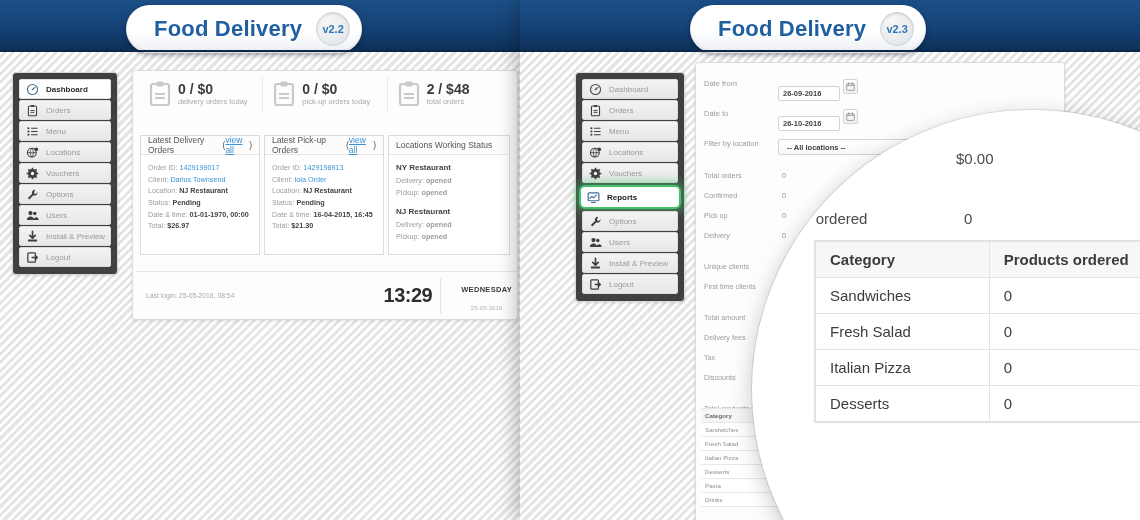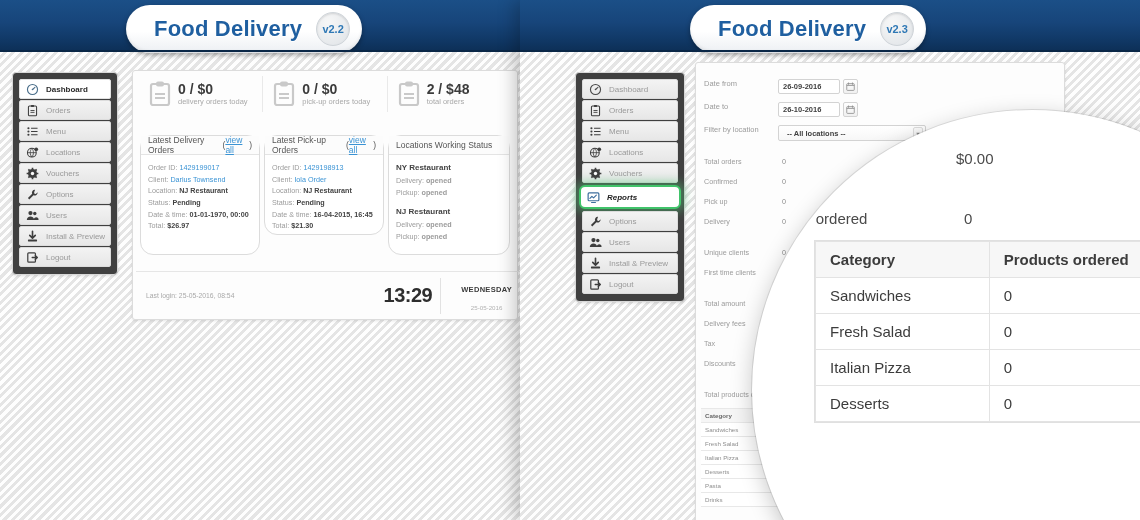--- a/index.html
+++ b/index.html
@@ -63,21 +63,21 @@
     font-size: 8px; color: #9a9a9a; white-space: nowrap;
   }
   .nav-item.active {
     background: #ffffff; border-color: #e2e2e2;
     color: #2b2b2b; font-weight: bold;
   }
   .nav-item.highlight {
     background: #ffffff; color: #222; font-weight: bold;
     border: 2px solid #41c36a; border-radius: 6px;
     box-shadow: 0 0 9px 4px rgba(80,200,120,.45);
-    height: 24px; margin: 2px -3px; font-style: italic;
+    height: 24px; margin: 2px -3px;
   }
   .nav-ico { width: 13px; height: 13px; flex: 0 0 13px; color: #4a4a4a; }
   .nav-ico svg { display: block; width: 13px; height: 13px; }
 
   
   .content-card {
     position: absolute; background: #fdfdfd;
     border: 1px solid #dcdcdc; border-radius: 3px;
     box-shadow: 0 1px 3px rgba(0,0,0,.10);
   }
@@ -85,21 +85,21 @@
   .stat-cell {
     flex: 1; display: flex; align-items: center; gap: 7px;
     border-right: 1px solid #e9e9e9; padding-left: 10px;
   }
   .stat-cell:last-child { border-right: none; }
   .stat-ico { width: 22px; height: 26px; flex: 0 0 22px; color: #c6c6c6; }
   .stat-ico svg { width: 22px; height: 26px; display:block; }
   .stat-big { font-size: 14px; font-weight: bold; color: #3b3b3b; line-height: 1.1; }
   .stat-sub { font-size: 7.5px; color: #a9a9a9; }
 
-  .box { position: absolute; background: #fff; border: 1px solid #dcdcdc; border-radius: 13px; }
+  .box { position: absolute; background: #fff; border: 1px solid #dcdcdc; border-radius: 0; }
   .box-head {
     height: 19px; border-bottom: 1px solid #e4e4e4;
     background: #fcfcfc; display: flex; align-items: center;
     padding: 0 7px; font-size: 8.5px; color: #555;
   }
   .box-head a { color: #3a93d4; text-decoration: underline; }
   .box-body { padding: 7px; font-size: 7.2px; color: #9b9b9b; line-height: 1.62; }
   .kv b { color: #444; font-weight: bold; }
   .kv .lnk { color: #3a93d4; }
   .loc-name { color: #444; font-weight: bold; font-size: 8px; }
@@ -115,21 +115,21 @@
   .cday { text-align: center; border-left: 1px solid #e2e2e2; padding-left: 20px; }
   .cday .d { font-size: 7.5px; font-weight: bold; color: #3a3a3a; letter-spacing: .3px;}
   .cday .dt { font-size: 6.2px; color: #b2b2b2; }
 
   
   .frow { display: flex; margin-bottom: 8px; }
   .flabel { font-size: 7.5px; color: #9b9b9b; width: 74px; }
   .finput {
     height: 15px; border: 1px solid #d3d3d3; border-radius: 2px;
     background: #fff; display: flex; align-items: center;
-    padding: 0 4px; font-size: 7.5px; color: #3f3f3f; font-weight: bold;
+    padding: 0 4px; font-size: 7.5px; color: #3f3f3f; font-weight: bold; margin-top: 7px;
   }
   .cal-btn {
     width: 15px; height: 15px; margin-left: 3px;
     border: 1px solid #d3d3d3; border-radius: 2px;
     background: linear-gradient(180deg,#fff,#f0f0f0);
     display:flex; align-items:center; justify-content:center; color:#8d8d8d;
   }
   .cal-btn svg{width:9px;height:9px;display:block;}
   .fselect {
     width: 148px; height: 16px; border: 1px solid #d3d3d3; border-radius: 2px;
@@ -337,21 +337,21 @@
         <div class="box-body">
           <div class="kv"><span>Order ID:</span> <span class="lnk">1429199017</span></div>
           <div class="kv"><span>Client:</span> <span class="lnk">Darius Townsend</span></div>
           <div class="kv"><span>Location:</span> <b>NJ Restaurant</b></div>
           <div class="kv"><span>Status:</span> <b>Pending</b></div>
           <div class="kv"><span>Date &amp; time:</span> <b>01-01-1970, 00:00</b></div>
           <div class="kv"><span>Total:</span> <b>$26.97</b></div>
         </div>
       </div>
 
-      <div class="box" style="left:131px; top:64px; width:120px; height:100px;">
+      <div class="box" style="left:131px; top:64px; width:120px; height:120px;">
         <div class="box-head">
           <span>Latest Pick-up Orders</span>&nbsp;(<a href="#">view all</a>)
         </div>
         <div class="box-body">
           <div class="kv"><span>Order ID:</span> <span class="lnk">1429198913</span></div>
           <div class="kv"><span>Client:</span> <span class="lnk">Iola Order</span></div>
           <div class="kv"><span>Location:</span> <b>NJ Restaurant</b></div>
           <div class="kv"><span>Status:</span> <b>Pending</b></div>
           <div class="kv"><span>Date &amp; time:</span> <b>16-04-2015, 16:45</b></div>
           <div class="kv"><span>Total:</span> <b>$21.30</b></div>

